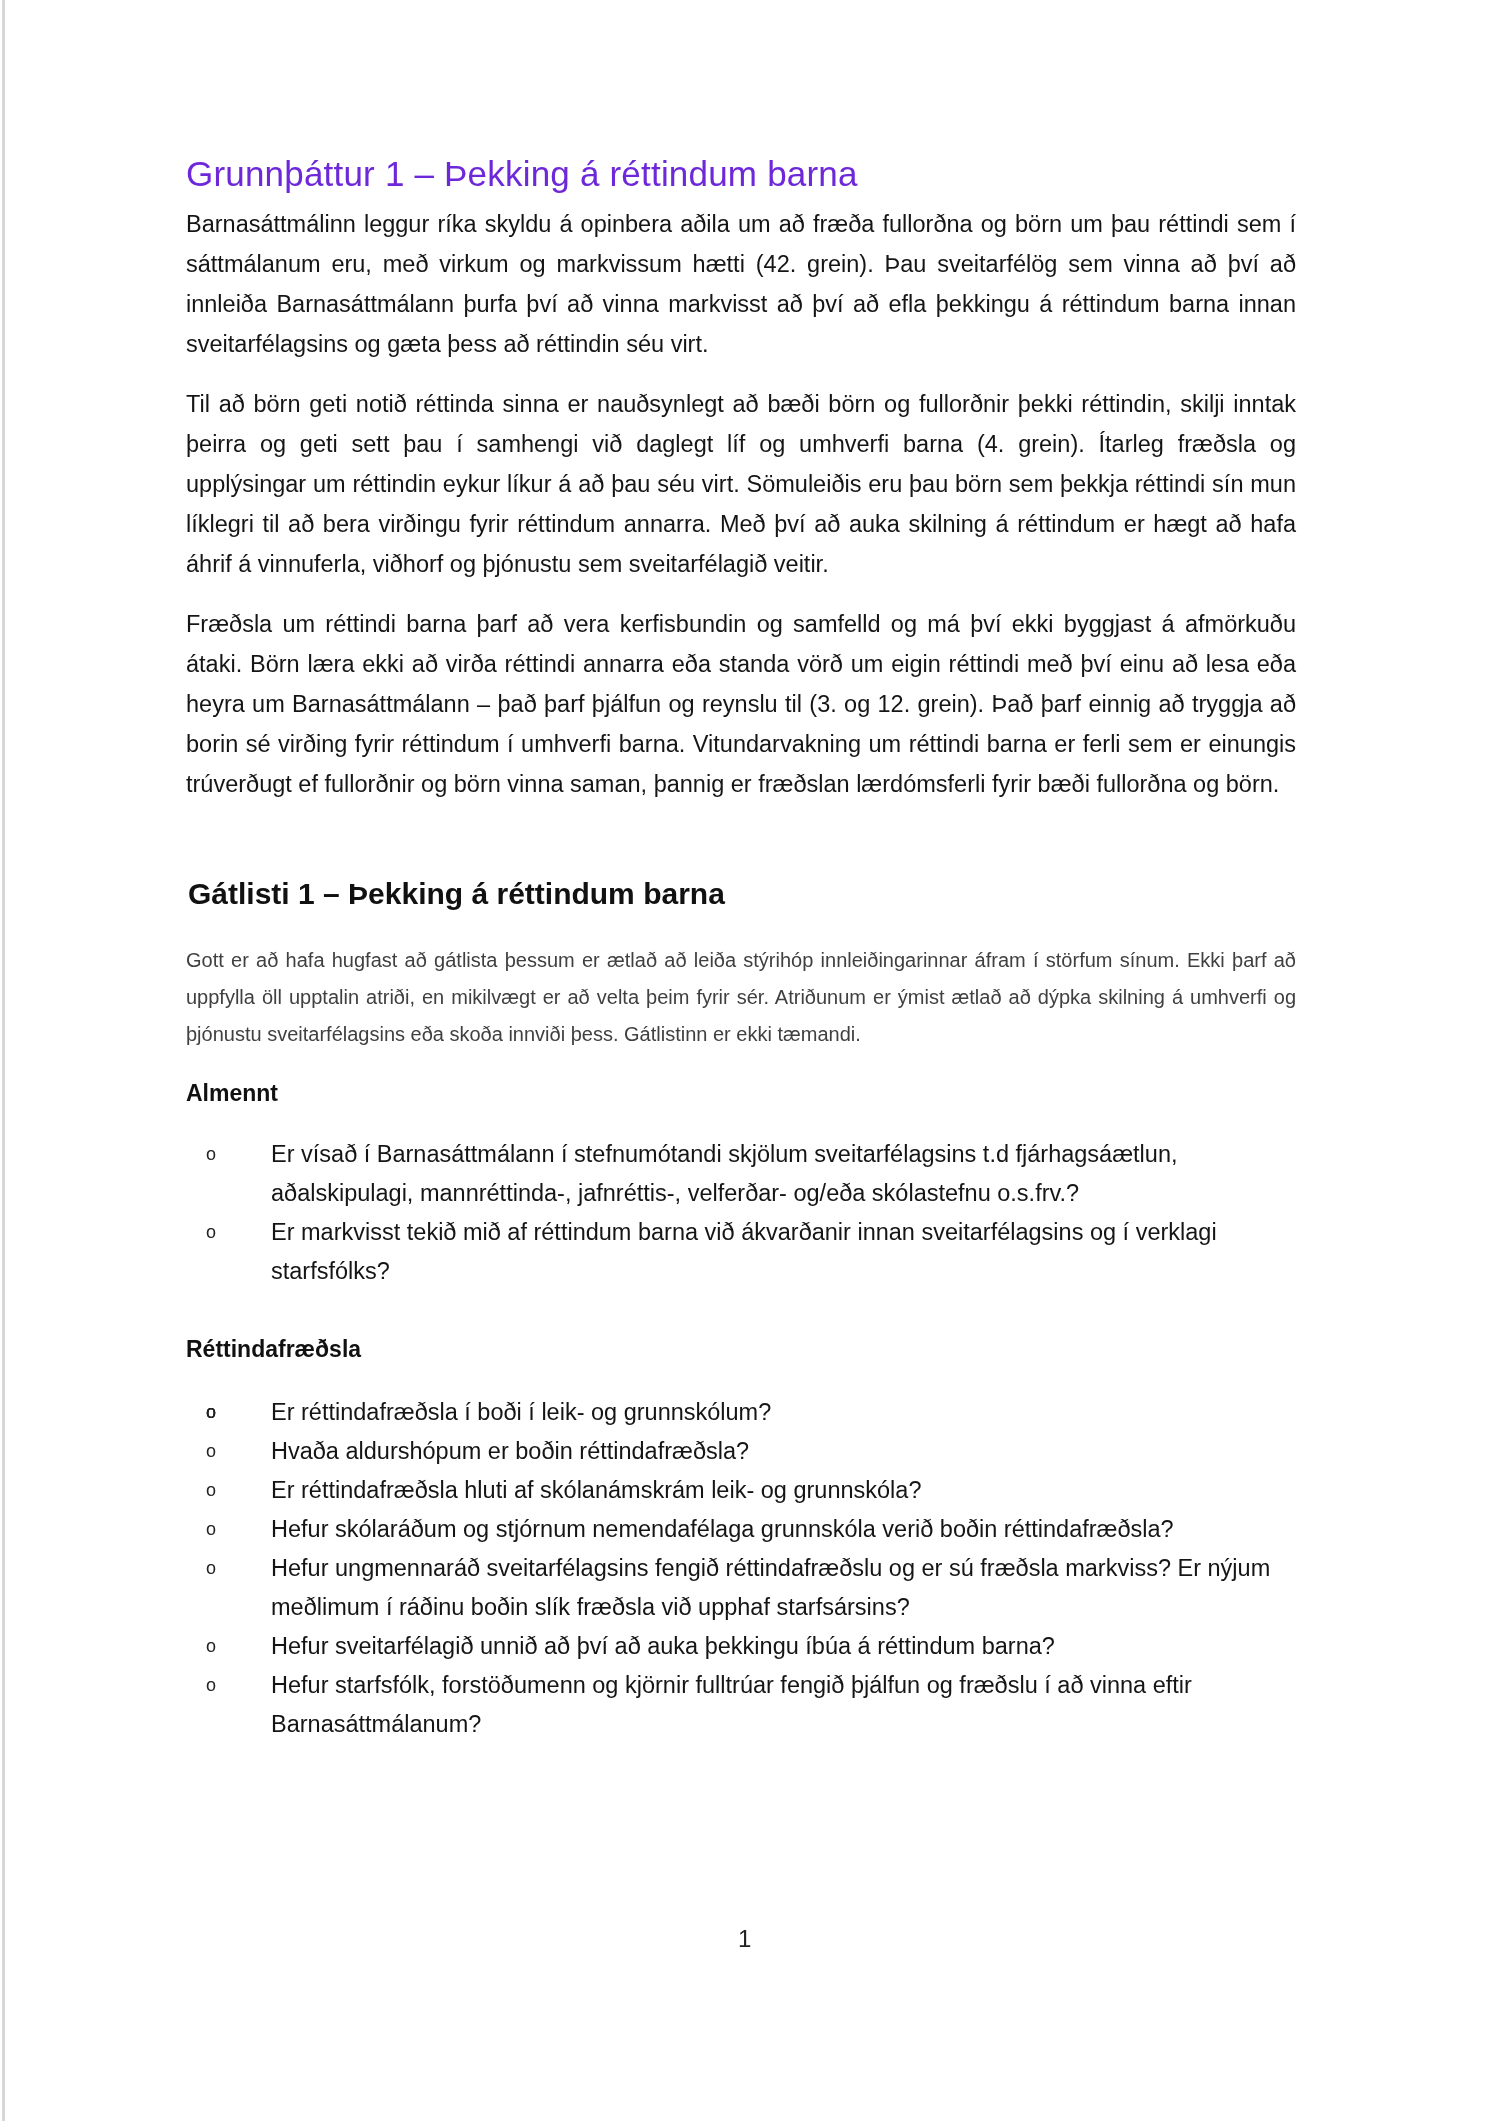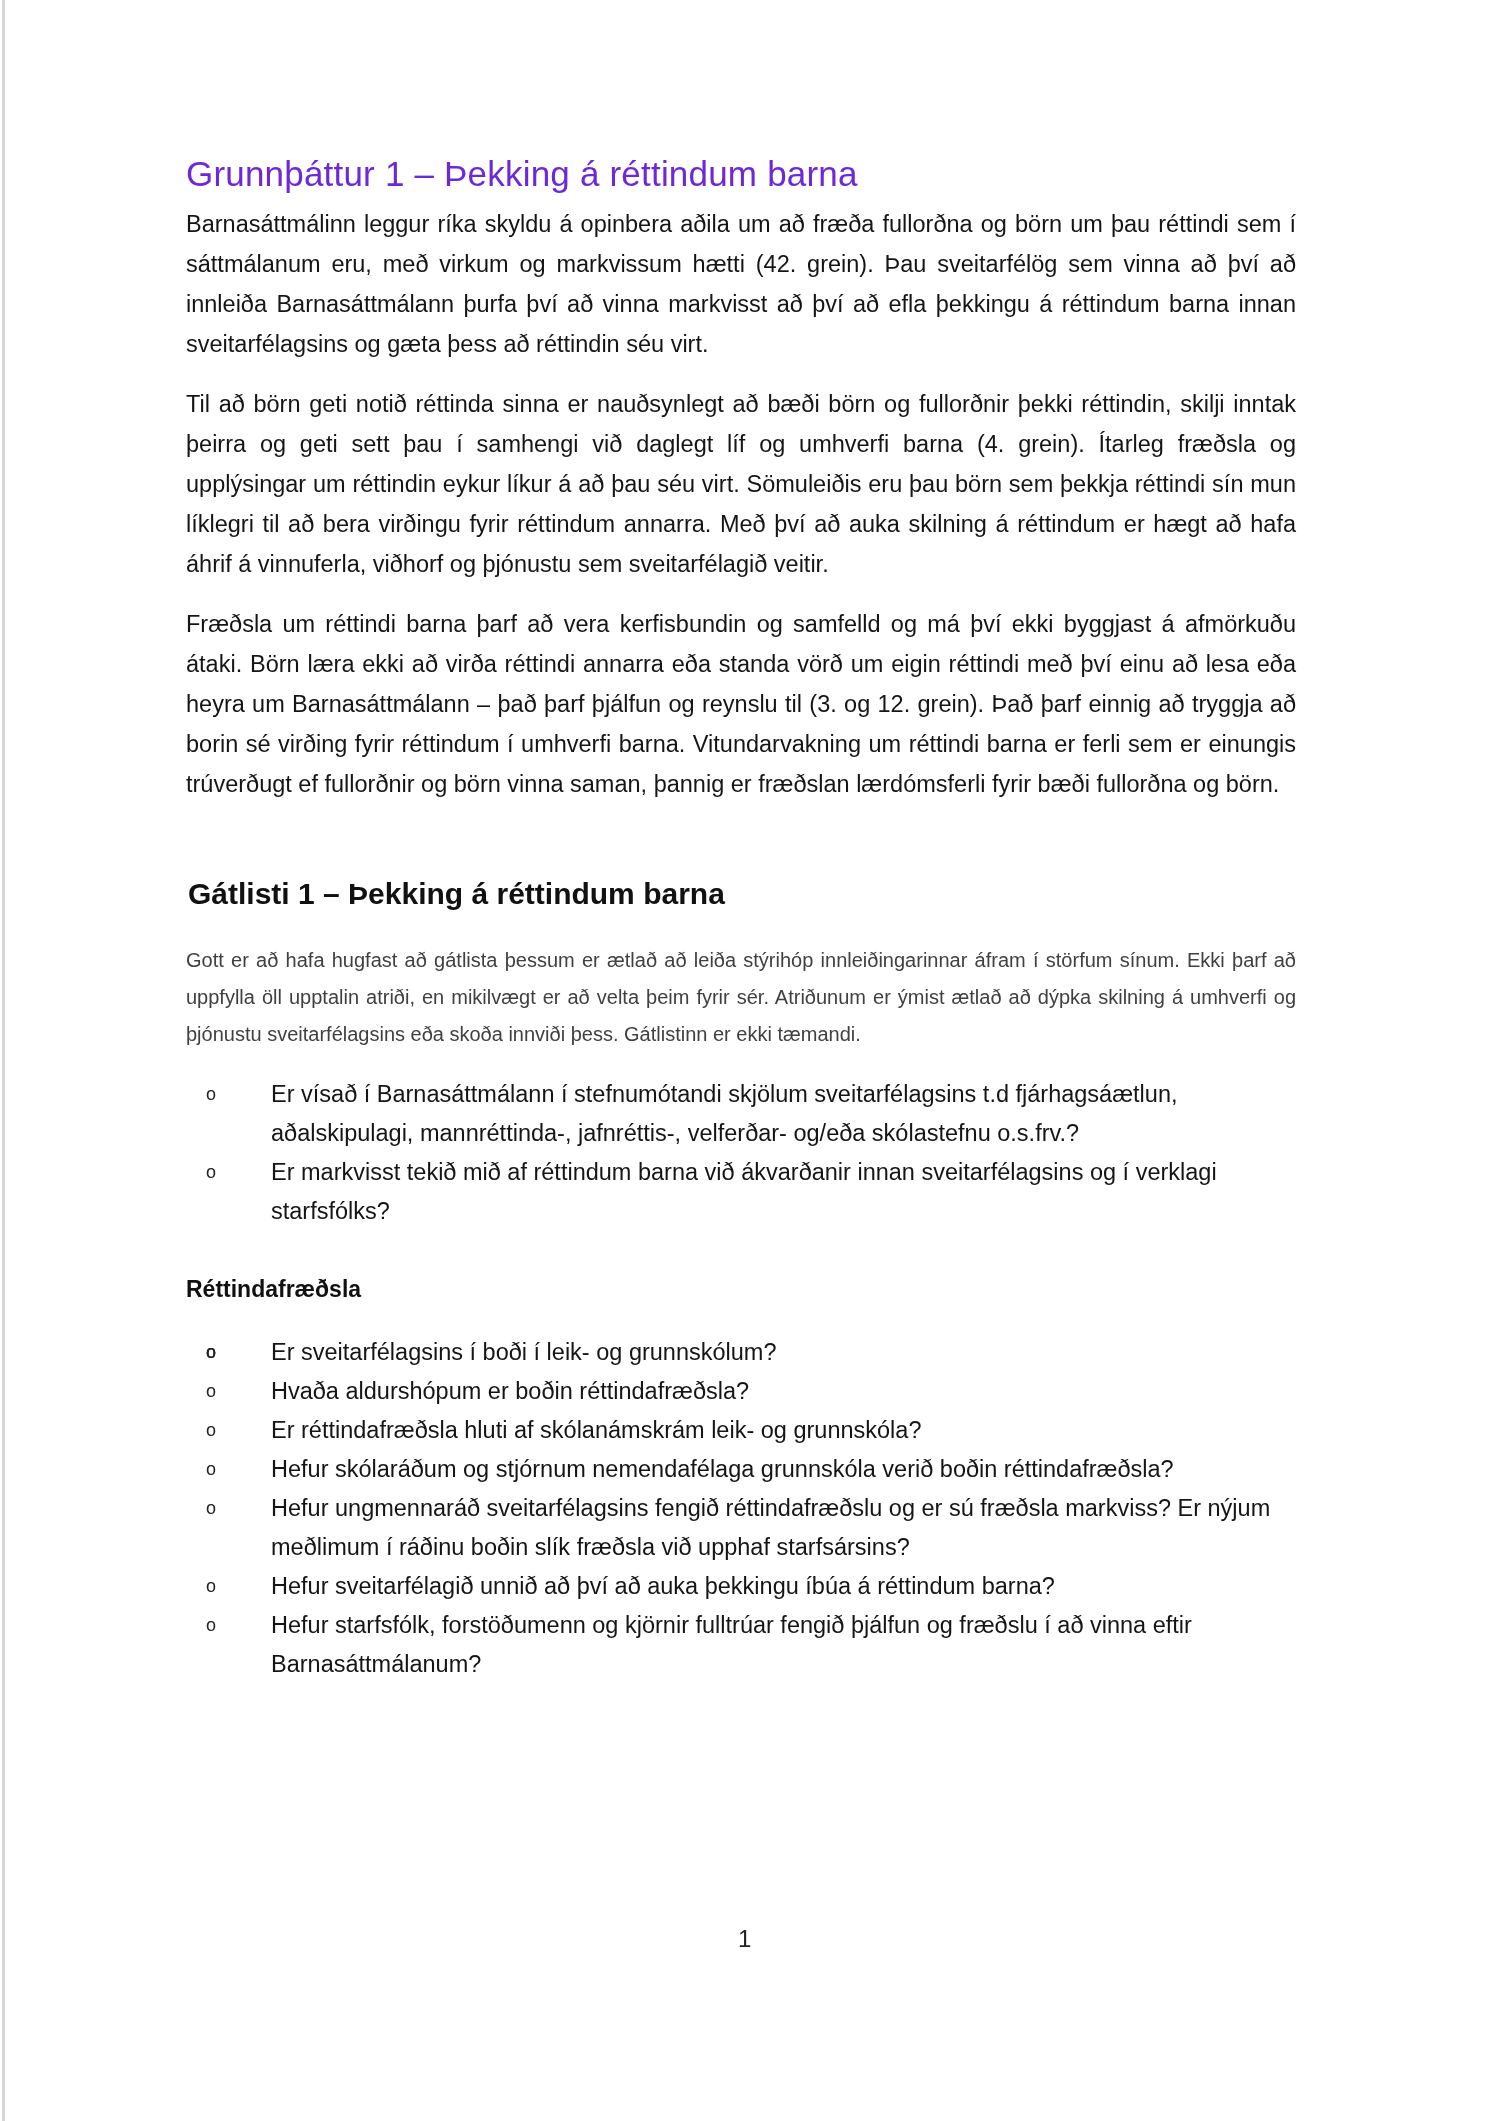--- a/index.html
+++ b/index.html
@@ -31,30 +31,31 @@
 <div class="page">
   <h1 class="h1">Grunnþáttur 1 – Þekking á réttindum barna</h1>
 
   <p class="p p-first">Barnasáttmálinn leggur ríka skyldu á opinbera aðila um að fræða fullorðna og börn um þau réttindi sem í sáttmálanum eru, með virkum og markvissum hætti (42. grein). Þau sveitarfélög sem vinna að því að innleiða Barnasáttmálann þurfa því að vinna markvisst að því að efla þekkingu á réttindum barna innan sveitarfélagsins og gæta þess að réttindin séu virt.</p>
   <p class="p">Til að börn geti notið réttinda sinna er nauðsynlegt að bæði börn og fullorðnir þekki réttindin, skilji inntak þeirra og geti sett þau í samhengi við daglegt líf og umhverfi barna (4. grein). Ítarleg fræðsla og upplýsingar um réttindin eykur líkur á að þau séu virt. Sömuleiðis eru þau börn sem þekkja réttindi sín mun líklegri til að bera virðingu fyrir réttindum annarra. Með því að auka skilning á réttindum er hægt að hafa áhrif á vinnuferla, viðhorf og þjónustu sem sveitarfélagið veitir.</p>
   <p class="p">Fræðsla um réttindi barna þarf að vera kerfisbundin og samfelld og má því ekki byggjast á afmörkuðu átaki. Börn læra ekki að virða réttindi annarra eða standa vörð um eigin réttindi með því einu að lesa eða heyra um Barnasáttmálann – það þarf þjálfun og reynslu til (3. og 12. grein). Það þarf einnig að tryggja að borin sé virðing fyrir réttindum í umhverfi barna. Vitundarvakning um réttindi barna er ferli sem er einungis trúverðugt ef fullorðnir og börn vinna saman, þannig er fræðslan lærdómsferli fyrir bæði fullorðna og börn.</p>
 
   <h2 class="h2">Gátlisti 1 – Þekking á réttindum barna</h2>
   <p class="intro">Gott er að hafa hugfast að gátlista þessum er ætlað að leiða stýrihóp innleiðingarinnar áfram í störfum sínum. Ekki þarf að uppfylla öll upptalin atriði, en mikilvægt er að velta þeim fyrir sér. Atriðunum er ýmist ætlað að dýpka skilning á umhverfi og þjónustu sveitarfélagsins eða skoða innviði þess. Gátlistinn er ekki tæmandi.</p>
 
+  <h3 class="h3">Almennt</h3>
   <ul class="list first">
     <li class="li"><span class="bullet">o</span><span>Er vísað í Barnasáttmálann í stefnumótandi skjölum sveitarfélagsins t.d fjárhagsáætlun, aðalskipulagi, mannréttinda-, jafnréttis-, velferðar- og/eða skólastefnu o.s.frv.?</span></li>
     <li class="li"><span class="bullet">o</span><span>Er markvisst tekið mið af réttindum barna við ákvarðanir innan sveitarfélagsins og í verklagi starfsfólks?</span></li>
   </ul>
 
   <h3 class="h3 sec-gap">Réttindafræðsla</h3>
   <ul class="list second">
     <li class="li"><span class="bullet">o</span></li>
     <li class="li"><span class="bullet">o</span></li>
-    <li class="li"><span class="bullet">o</span><span>Er sveitarfélagsins í boði í leik- og grunnskólum?</span></li>
+    <li class="li"><span class="bullet">o</span><span>Er réttindafræðsla í boði í leik- og grunnskólum?</span></li>
     <li class="li"><span class="bullet">o</span><span>Hvaða aldurshópum er boðin réttindafræðsla?</span></li>
     <li class="li"><span class="bullet">o</span><span>Er réttindafræðsla hluti af skólanámskrám leik- og grunnskóla?</span></li>
     <li class="li"><span class="bullet">o</span><span>Hefur skólaráðum og stjórnum nemendafélaga grunnskóla verið boðin réttindafræðsla?</span></li>
     <li class="li"><span class="bullet">o</span><span>Hefur ungmennaráð sveitarfélagsins fengið réttindafræðslu og er sú fræðsla markviss? Er nýjum meðlimum í ráðinu boðin slík fræðsla við upphaf starfsársins?</span></li>
     <li class="li"><span class="bullet">o</span><span>Hefur sveitarfélagið unnið að því að auka þekkingu íbúa á réttindum barna?</span></li>
     <li class="li"><span class="bullet">o</span><span>Hefur starfsfólk, forstöðumenn og kjörnir fulltrúar fengið þjálfun og fræðslu í að vinna eftir Barnasáttmálanum?</span></li>
   </ul>
 </div>
 
 <div class="pagenum">1</div>

